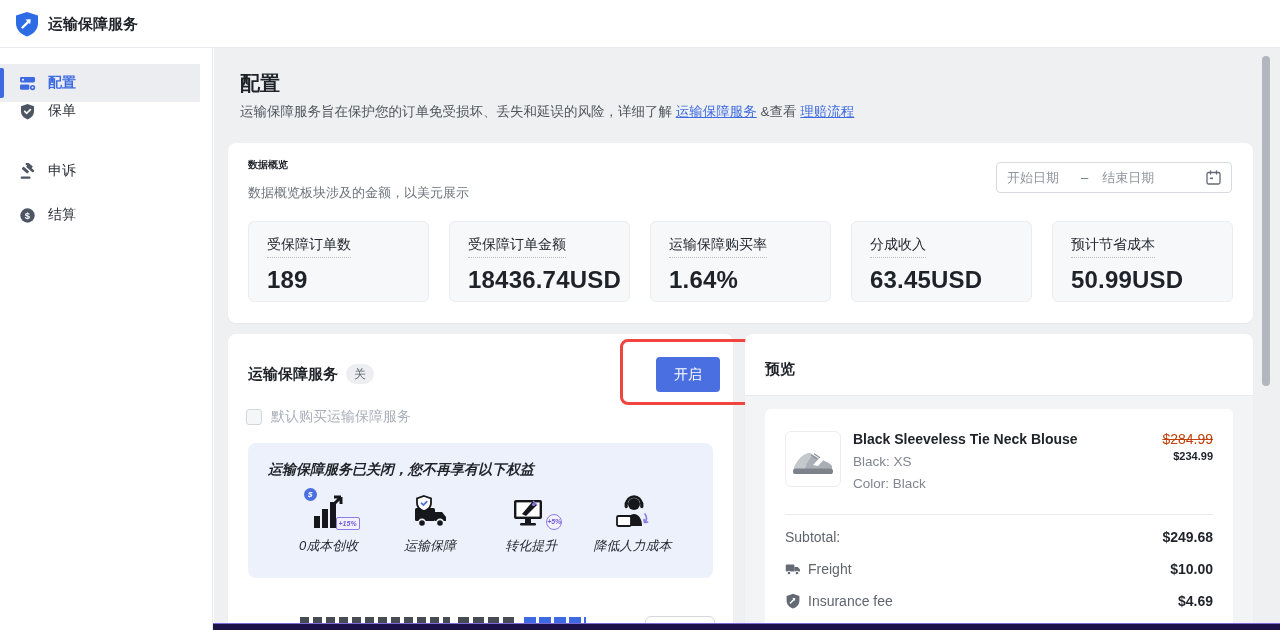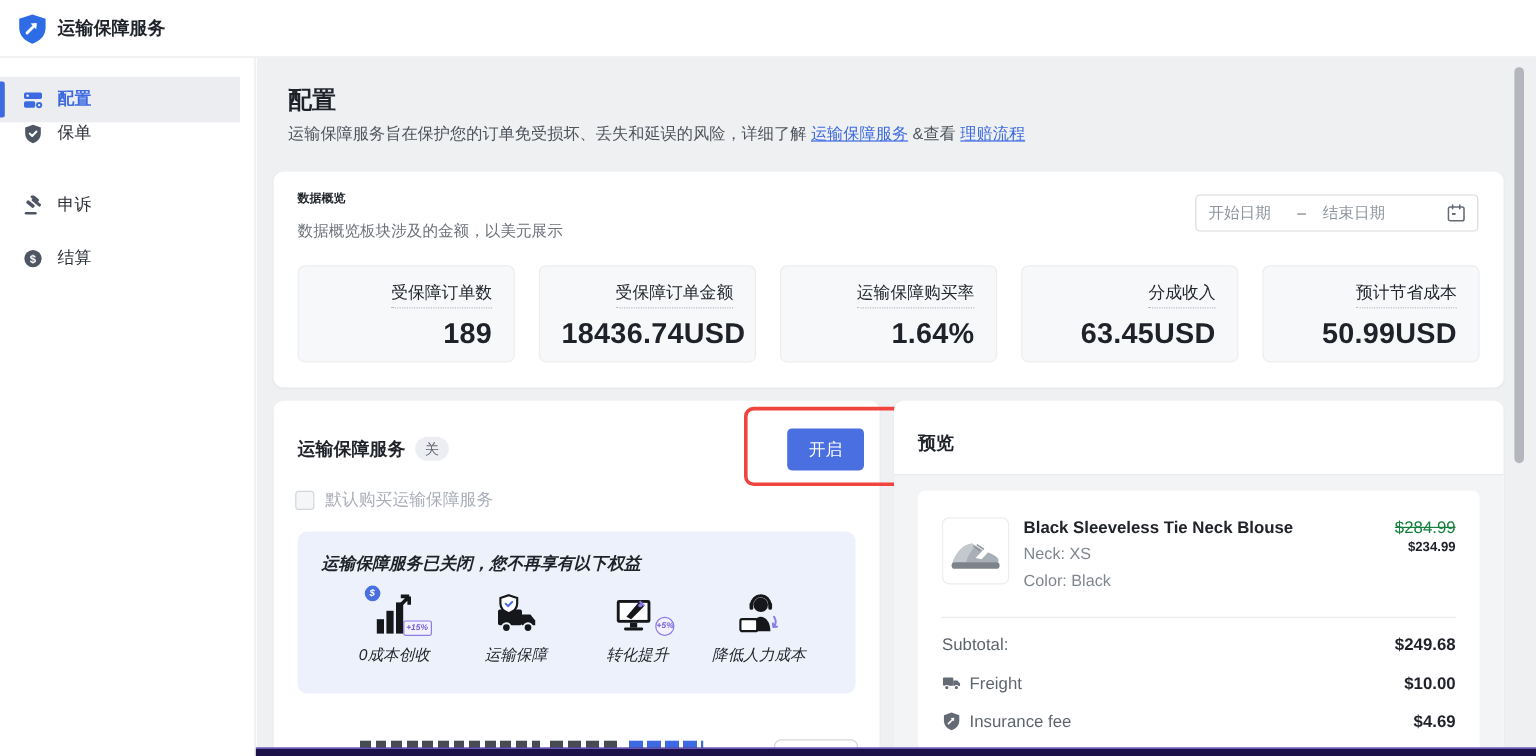--- a/index.html
+++ b/index.html
@@ -30,21 +30,21 @@
   .card { position:absolute; background:#fff; border-radius:8px; box-shadow:0 1px 2px rgba(31,35,41,.04); }
   
   .card.overview { left:228px; top:143px; width:1025px; height:180px; }
   .ov-title { position:absolute; left:20px; top:15px; font-size:10px; font-weight:700; }
   .ov-sub { position:absolute; left:20px; top:41px; font-size:13px; color:#6e737b; }
   .date-range { position:absolute; right:21px; top:19px; width:236px; height:31px; border:1px solid #d7dade; border-radius:4px; background:#fff; display:flex; align-items:center; padding:0 10px; cursor:text; }
   .date-range .ph { font-size:13px; color:#8f959e; }
   .date-range .sep { margin:0 14px 0 22px; color:#6e737b; font-size:13px; }
   .date-range .cal { margin-left:auto; width:15px; height:15px; }
   .stats { position:absolute; left:20px; top:78px; display:flex; gap:20px; }
-  .stat { width:181px; height:81px; background:#f7f8fa; border:1px solid #ebedf0; border-radius:6px; padding:13px 18px;text-align:right; }
+  .stat { width:181px; height:81px; background:#f7f8fa; border:1px solid #ebedf0; border-radius:6px; padding:13px 18px; }
   .stat .lbl { display:inline-block; font-size:14px; color:#23272e; padding-bottom:3px; border-bottom:1px dotted #b9bec6; cursor:help; }
   .stat .val { margin-top:8px; font-size:24px; font-weight:600; color:#1f2329; letter-spacing:.2px; }
 
   
   .card.service { left:228px; top:334px; width:505px; height:296px; border-radius:8px 8px 0 0; }
   .svc-head { position:absolute; left:20px; top:30px; display:flex; align-items:center; }
   .svc-title { font-size:15px; font-weight:700; }
   .badge-off { margin-left:8px; background:#eceef1; color:#646a73; font-size:12px; line-height:20px; padding:0 8px; border-radius:10px; }
   .annotation { position:absolute; left:392px; top:5px; width:136px; height:66px; border:3px solid #f0443e; border-radius:8px; }
   .btn-enable { position:absolute; left:33px; top:15px; width:64px; height:35px; background:#4a6fe0; color:#fff; border:none; border-radius:4px; font-size:14px; font-family:inherit; cursor:pointer; }
@@ -73,21 +73,21 @@
   .card.preview { left:745px; top:334px; width:508px; height:296px; border-radius:8px 8px 0 0; overflow:hidden; }
   .pv-title { position:absolute; left:20px; top:26px; font-size:15px; font-weight:700; }
   .pv-body { position:absolute; left:0; top:61px; width:508px; height:235px; background:#f3f4f6; border-top:1px solid #e8eaec; }
   .pv-panel { position:absolute; left:20px; top:13px; width:468px; height:222px; background:#fff; border-radius:6px 6px 0 0; }
   .prod { position:absolute; left:20px; top:22px; right:20px; display:flex; }
   .prod-img { width:56px; height:56px; border:1px solid #ecedef; border-radius:6px; background:#fff; display:flex; align-items:center; justify-content:center; }
   .prod-info { margin-left:12px; }
   .prod-name { font-size:14px; font-weight:600; color:#20242a; }
   .prod-attr { margin-top:7px; font-size:13.5px; color:#80868e; }
   .prod-price { margin-left:auto; text-align:right; }
-  .price-old { font-size:14px; color:#15803d; text-decoration:line-through; }
+  .price-old { font-size:14px; color:#c2410c; text-decoration:line-through; }
   .price-new { margin-top:3px; font-size:11px; font-weight:700; color:#20242a; }
   .pv-divider { position:absolute; left:20px; right:20px; top:105px; border-top:1px solid #e8eaec; }
   .sum-row { position:absolute; left:20px; right:20px; display:flex; align-items:center; }
   .sum-row .s-ico { width:16px; height:16px; margin-right:7px; }
   .sum-lbl { font-size:14px; color:#5f656d; }
   .sum-val { margin-left:auto; font-size:14px; font-weight:600; color:#1f2329; }
 
   
   .scroll-thumb { position:absolute; left:1262px; top:56px; width:8px; height:330px; background:#b3b7bd; border-radius:4px; }
   .bottom-strip { position:absolute; left:0; top:623px; width:1280px; height:7px; background:#1c1148; border-top:1px solid #7c68d9; }
@@ -273,21 +273,21 @@
             <svg width="48" height="48" viewBox="0 0 48 48">
               <path d="M5 33 C9 24 14 19 21 18 L29 23 C34 25.5 41 27.5 43 31 L43 34 L5 34 Z" fill="#a9afb6"></path>
               <path d="M5 33 C9 24 14 19 21 18 L24 20 C20 24 17 29 16 34 L5 34 Z" fill="#c4c9ce"></path>
               <path d="M24 30 L31 22.5 L35 24.5 L29 31 Z" fill="#fff"></path>
               <rect x="4" y="33.5" width="40" height="5.5" rx="2.6" fill="#7d838b"></rect>
               <path d="M22 20 L28 24 M25 18.8 L31 22.8" stroke="#8b9198" stroke-width="1.2"></path>
             </svg>
           </div>
           <div class="prod-info">
             <div class="prod-name">Black Sleeveless Tie Neck Blouse</div>
-            <div class="prod-attr">Neck: XS</div>
+            <div class="prod-attr">Black: XS</div>
             <div class="prod-attr">Color: Black</div>
           </div>
           <div class="prod-price">
             <div class="price-old">$284.99</div>
             <div class="price-new">$234.99</div>
           </div>
         </div>
         <div class="pv-divider"></div>
         <div class="sum-row" style="top:120px">
           <span class="sum-lbl">Subtotal:</span>

